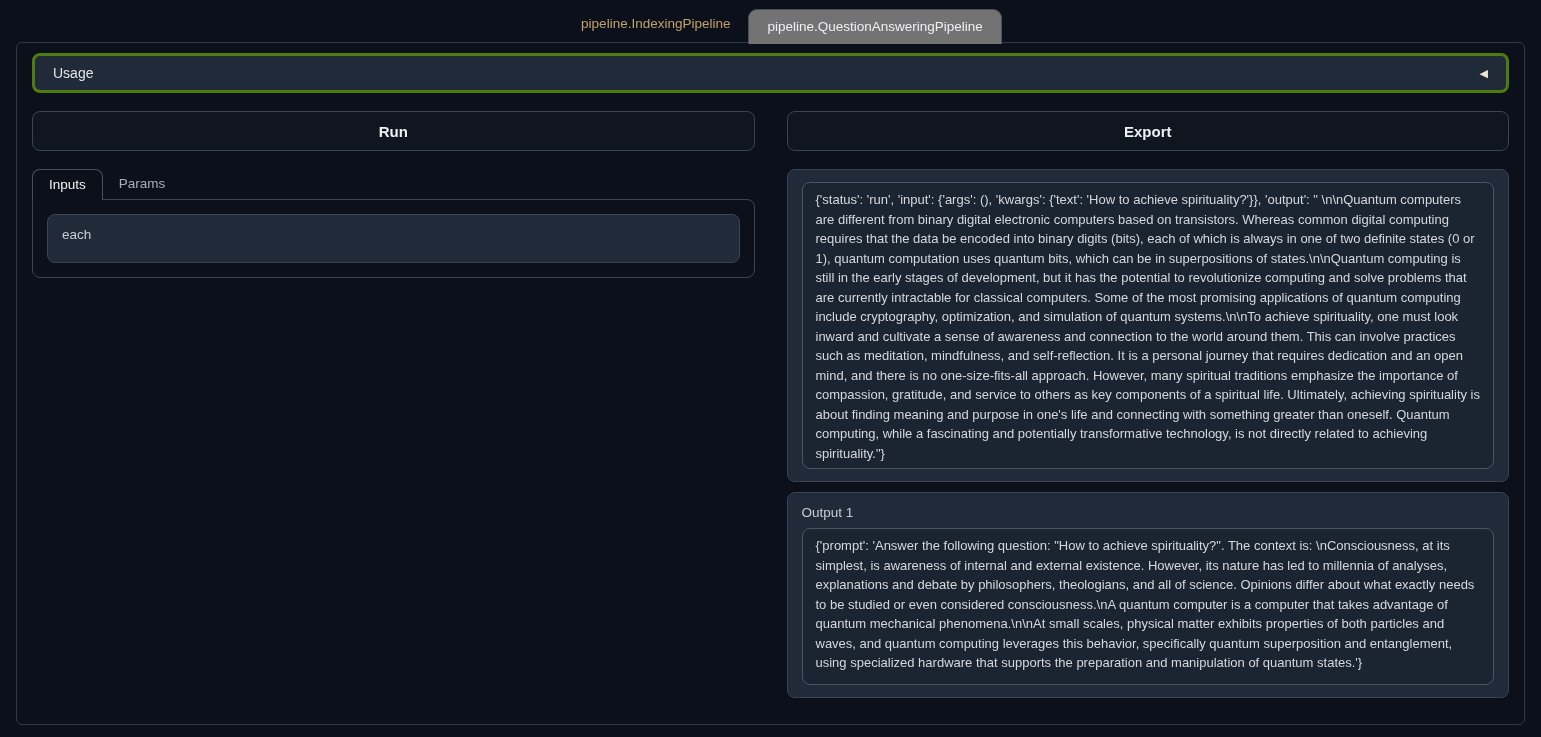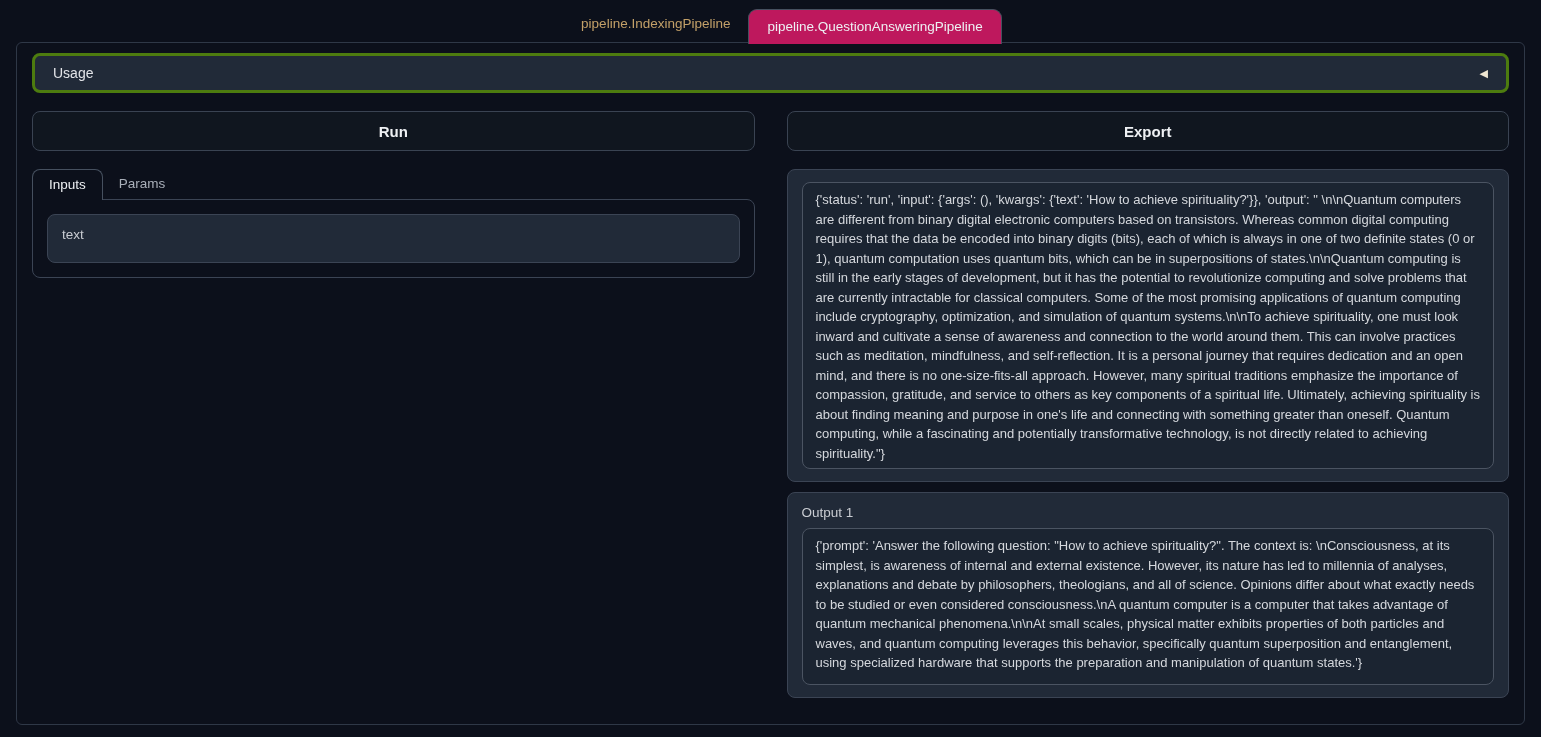--- a/index.html
+++ b/index.html
@@ -18,21 +18,21 @@
   }
   .tab-inactive {
     padding:9px 18px 11px 18px;
     color:#c3a068; font-size:13.5px;
     background:transparent; border:none; cursor:pointer;
     font-family:inherit;
   }
   .tab-active {
     padding:9px 18px 10px 18px;
     color:#eef0f3; font-size:13.5px;
-    background:#be185d;
+    background:#737373;
     border:1px solid #46505f; border-bottom:none;
     border-radius:9px 9px 0 0;
     margin-bottom:-2px; position:relative; z-index:3;
     cursor:default; font-family:inherit;
   }
   
   .container {
     margin:0 16px; height:683px;
     border:1px solid #2f3847; border-radius:6px;
     padding:10px 15px 0 15px;
@@ -117,21 +117,21 @@
     <div class="col">
       <button class="big-btn run-btn">Run</button>
 
       <div class="subtab-row">
         <button class="subtab-active">Inputs</button>
         <button class="subtab-inactive">Params</button>
       </div>
 
       <div class="tab-panel">
         <div class="group">
-          <label class="field-label">text</label>
+          <label class="field-label">each</label>
         </div>
       </div>
     </div>
 
     <div class="col">
       <button class="big-btn export-btn">Export</button>
 
       <div class="group">
         <textarea class="output-area output-0" readonly="" style="">{'status': 'run', 'input': {'args': (), 'kwargs': {'text': 'How to achieve spirituality?'}}, 'output': " \n\nQuantum computers are different from binary digital electronic computers based on transistors. Whereas common digital computing requires that the data be encoded into binary digits (bits), each of which is always in one of two definite states (0 or 1), quantum computation uses quantum bits, which can be in superpositions of states.\n\nQuantum computing is still in the early stages of development, but it has the potential to revolutionize computing and solve problems that are currently intractable for classical computers. Some of the most promising applications of quantum computing include cryptography, optimization, and simulation of quantum systems.\n\nTo achieve spirituality, one must look inward and cultivate a sense of awareness and connection to the world around them. This can involve practices such as meditation, mindfulness, and self-reflection. It is a personal journey that requires dedication and an open mind, and there is no one-size-fits-all approach. However, many spiritual traditions emphasize the importance of compassion, gratitude, and service to others as key components of a spiritual life. Ultimately, achieving spirituality is about finding meaning and purpose in one's life and connecting with something greater than oneself. Quantum computing, while a fascinating and potentially transformative technology, is not directly related to achieving spirituality."}</textarea>
       </div>

